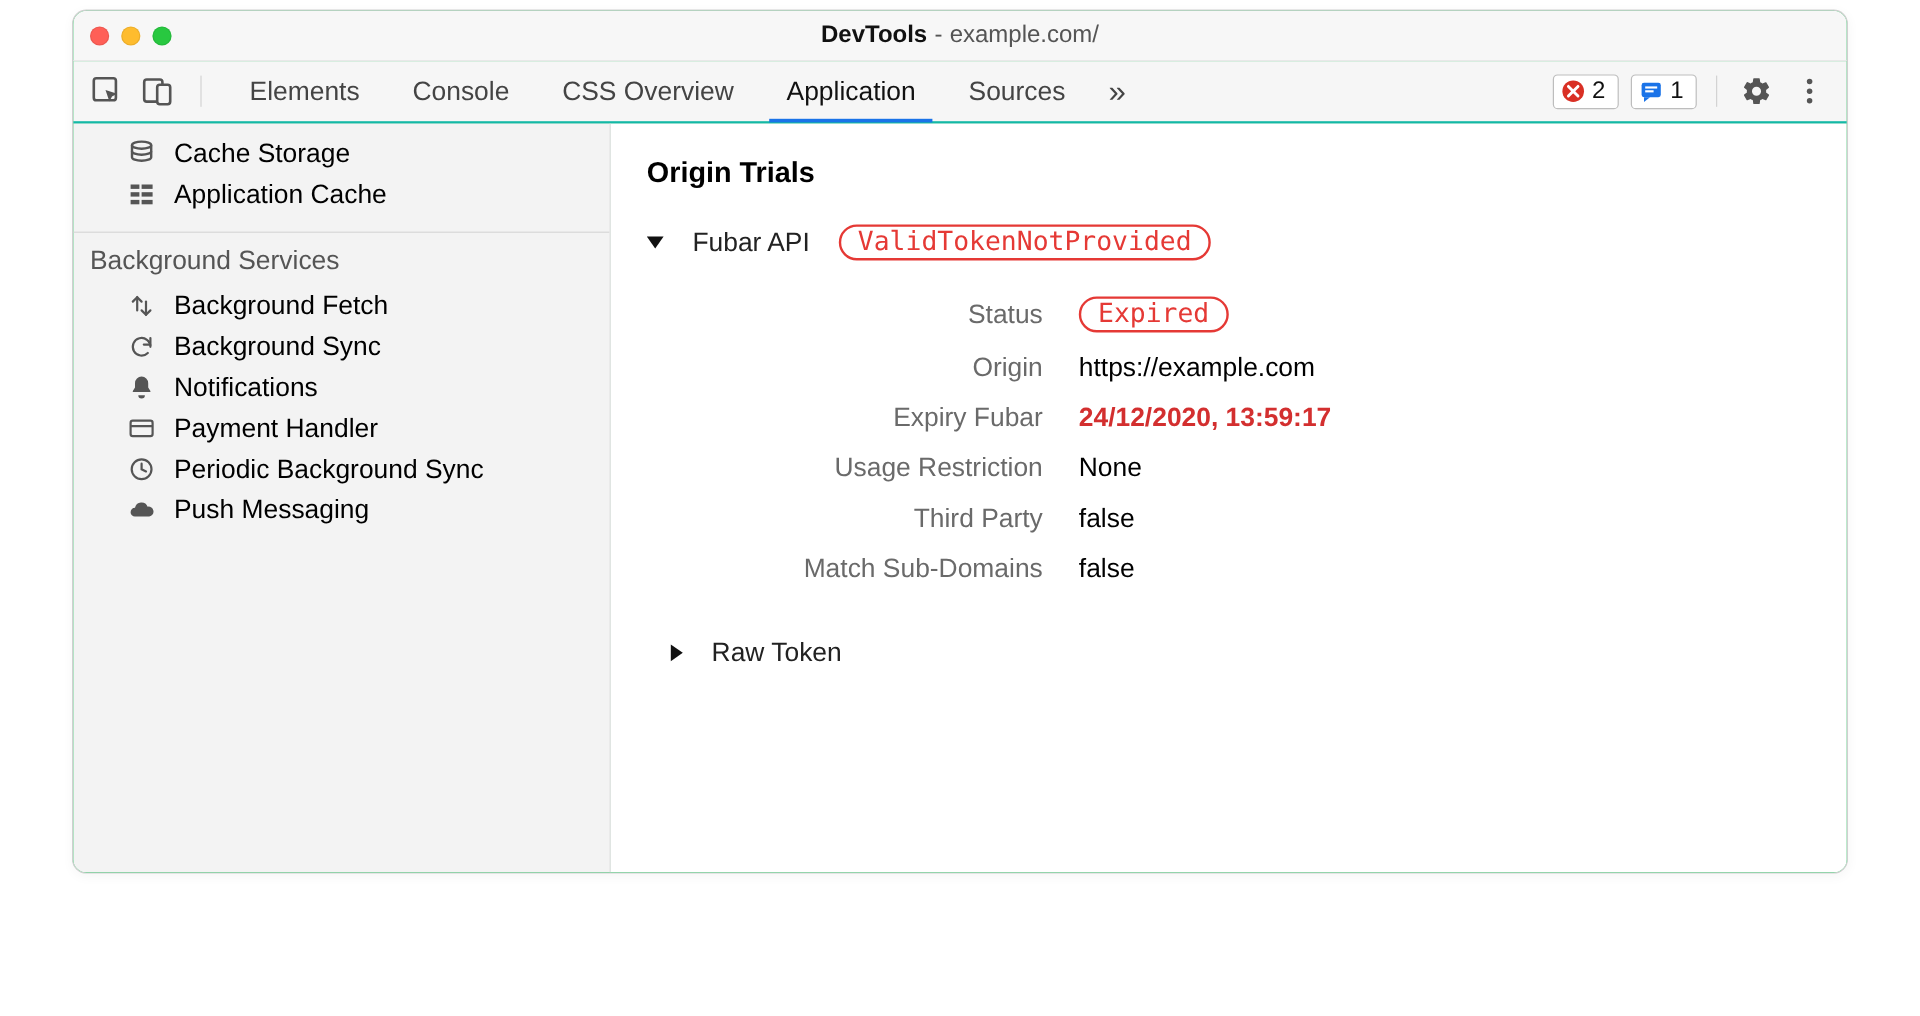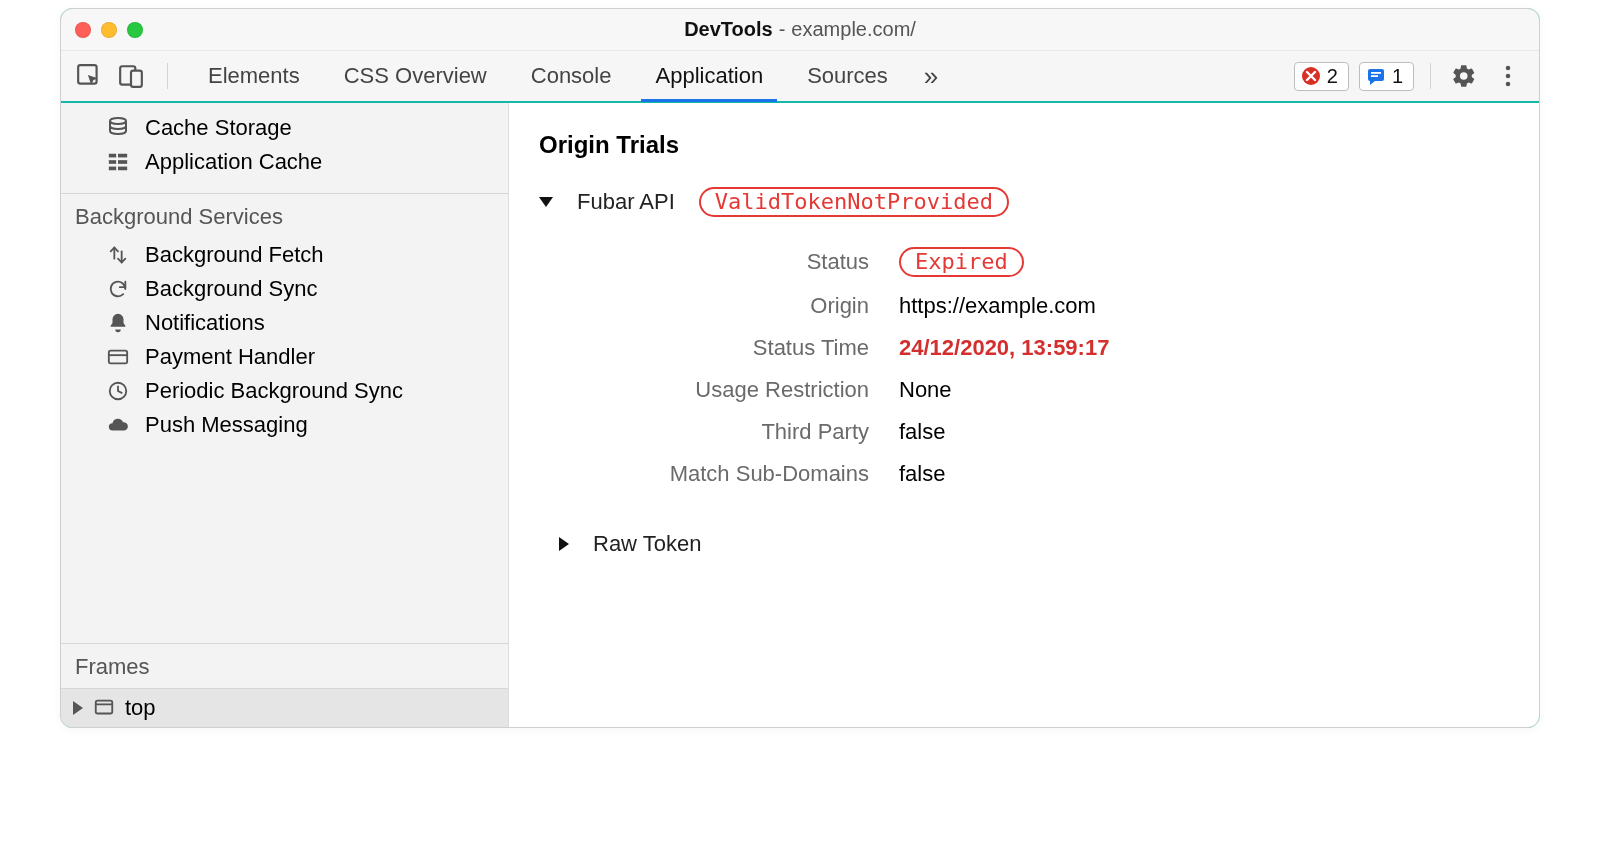--- a/index.html
+++ b/index.html
@@ -269,24 +269,24 @@
           </svg>
         </div>
         <div class="tb-sep"></div>
       </div>
 
       <div class="tabs">
         <div class="tab">
             <span>Elements</span>
           </div>
         <div class="tab">
+            <span>Console</span>
+          </div>
+        <div class="tab">
             <span>CSS Overview</span>
-          </div>
-        <div class="tab">
-            <span>Console</span>
           </div>
         <div class="tab active">
             <span>Application</span>
           </div>
         <div class="tab">
             <span>Sources</span>
           </div>
         <div class="tab" style="padding:0 14px;font-size:26px;">
             <span>»</span>
           </div>
@@ -418,32 +418,20 @@
         </div>
         <div class="side-item">
           <span class="side-icon">
             <svg width="24" height="22" viewBox="0 0 24 24">
                 <path fill="#555" d="M19 18H6a4 4 0 010-8 6 6 0 0111.5-1A4.5 4.5 0 0119 18z"></path>
               </svg>
           </span>
           <span>Push Messaging</span>
         </div>
 
-        <div class="frames-block">
-          <div class="section-rule"></div>
-          <div class="section-title">Frames</div>
-          <div class="frame-row">
-            <span class="tri"></span>
-            <svg width="22" height="22" viewBox="0 0 24 24">
-                <rect x="3" y="4" width="18" height="14" rx="2" fill="none" stroke="#555" stroke-width="2"></rect>
-                <line x1="3" y1="8" x2="21" y2="8" stroke="#555" stroke-width="2"></line>
-              </svg>
-            <span>top</span>
-          </div>
-        </div>
       </div>
 
       <div class="content">
         <h2>Origin Trials</h2>
 
         <div class="trial-row">
           <span class="tri-down"></span>
           <span>Fubar API</span>
           <span class="pill">ValidTokenNotProvided</span>
         </div>
@@ -451,21 +439,21 @@
         <div class="kv-table">
           <div class="kv-row">
             <div class="kv-label">Status</div>
             <div class="kv-value"><span class="pill">Expired</span></div>
           </div>
           <div class="kv-row">
             <div class="kv-label">Origin</div>
             <div class="kv-value">https://example.com</div>
           </div>
           <div class="kv-row">
-            <div class="kv-label">Status Time</div>
+            <div class="kv-label">Expiry Fubar</div>
             <div class="kv-value red">24/12/2020, 13:59:17</div>
           </div>
           <div class="kv-row">
             <div class="kv-label">Usage Restriction</div>
             <div class="kv-value">None</div>
           </div>
           <div class="kv-row">
             <div class="kv-label">Third Party</div>
             <div class="kv-value">false</div>
           </div>

